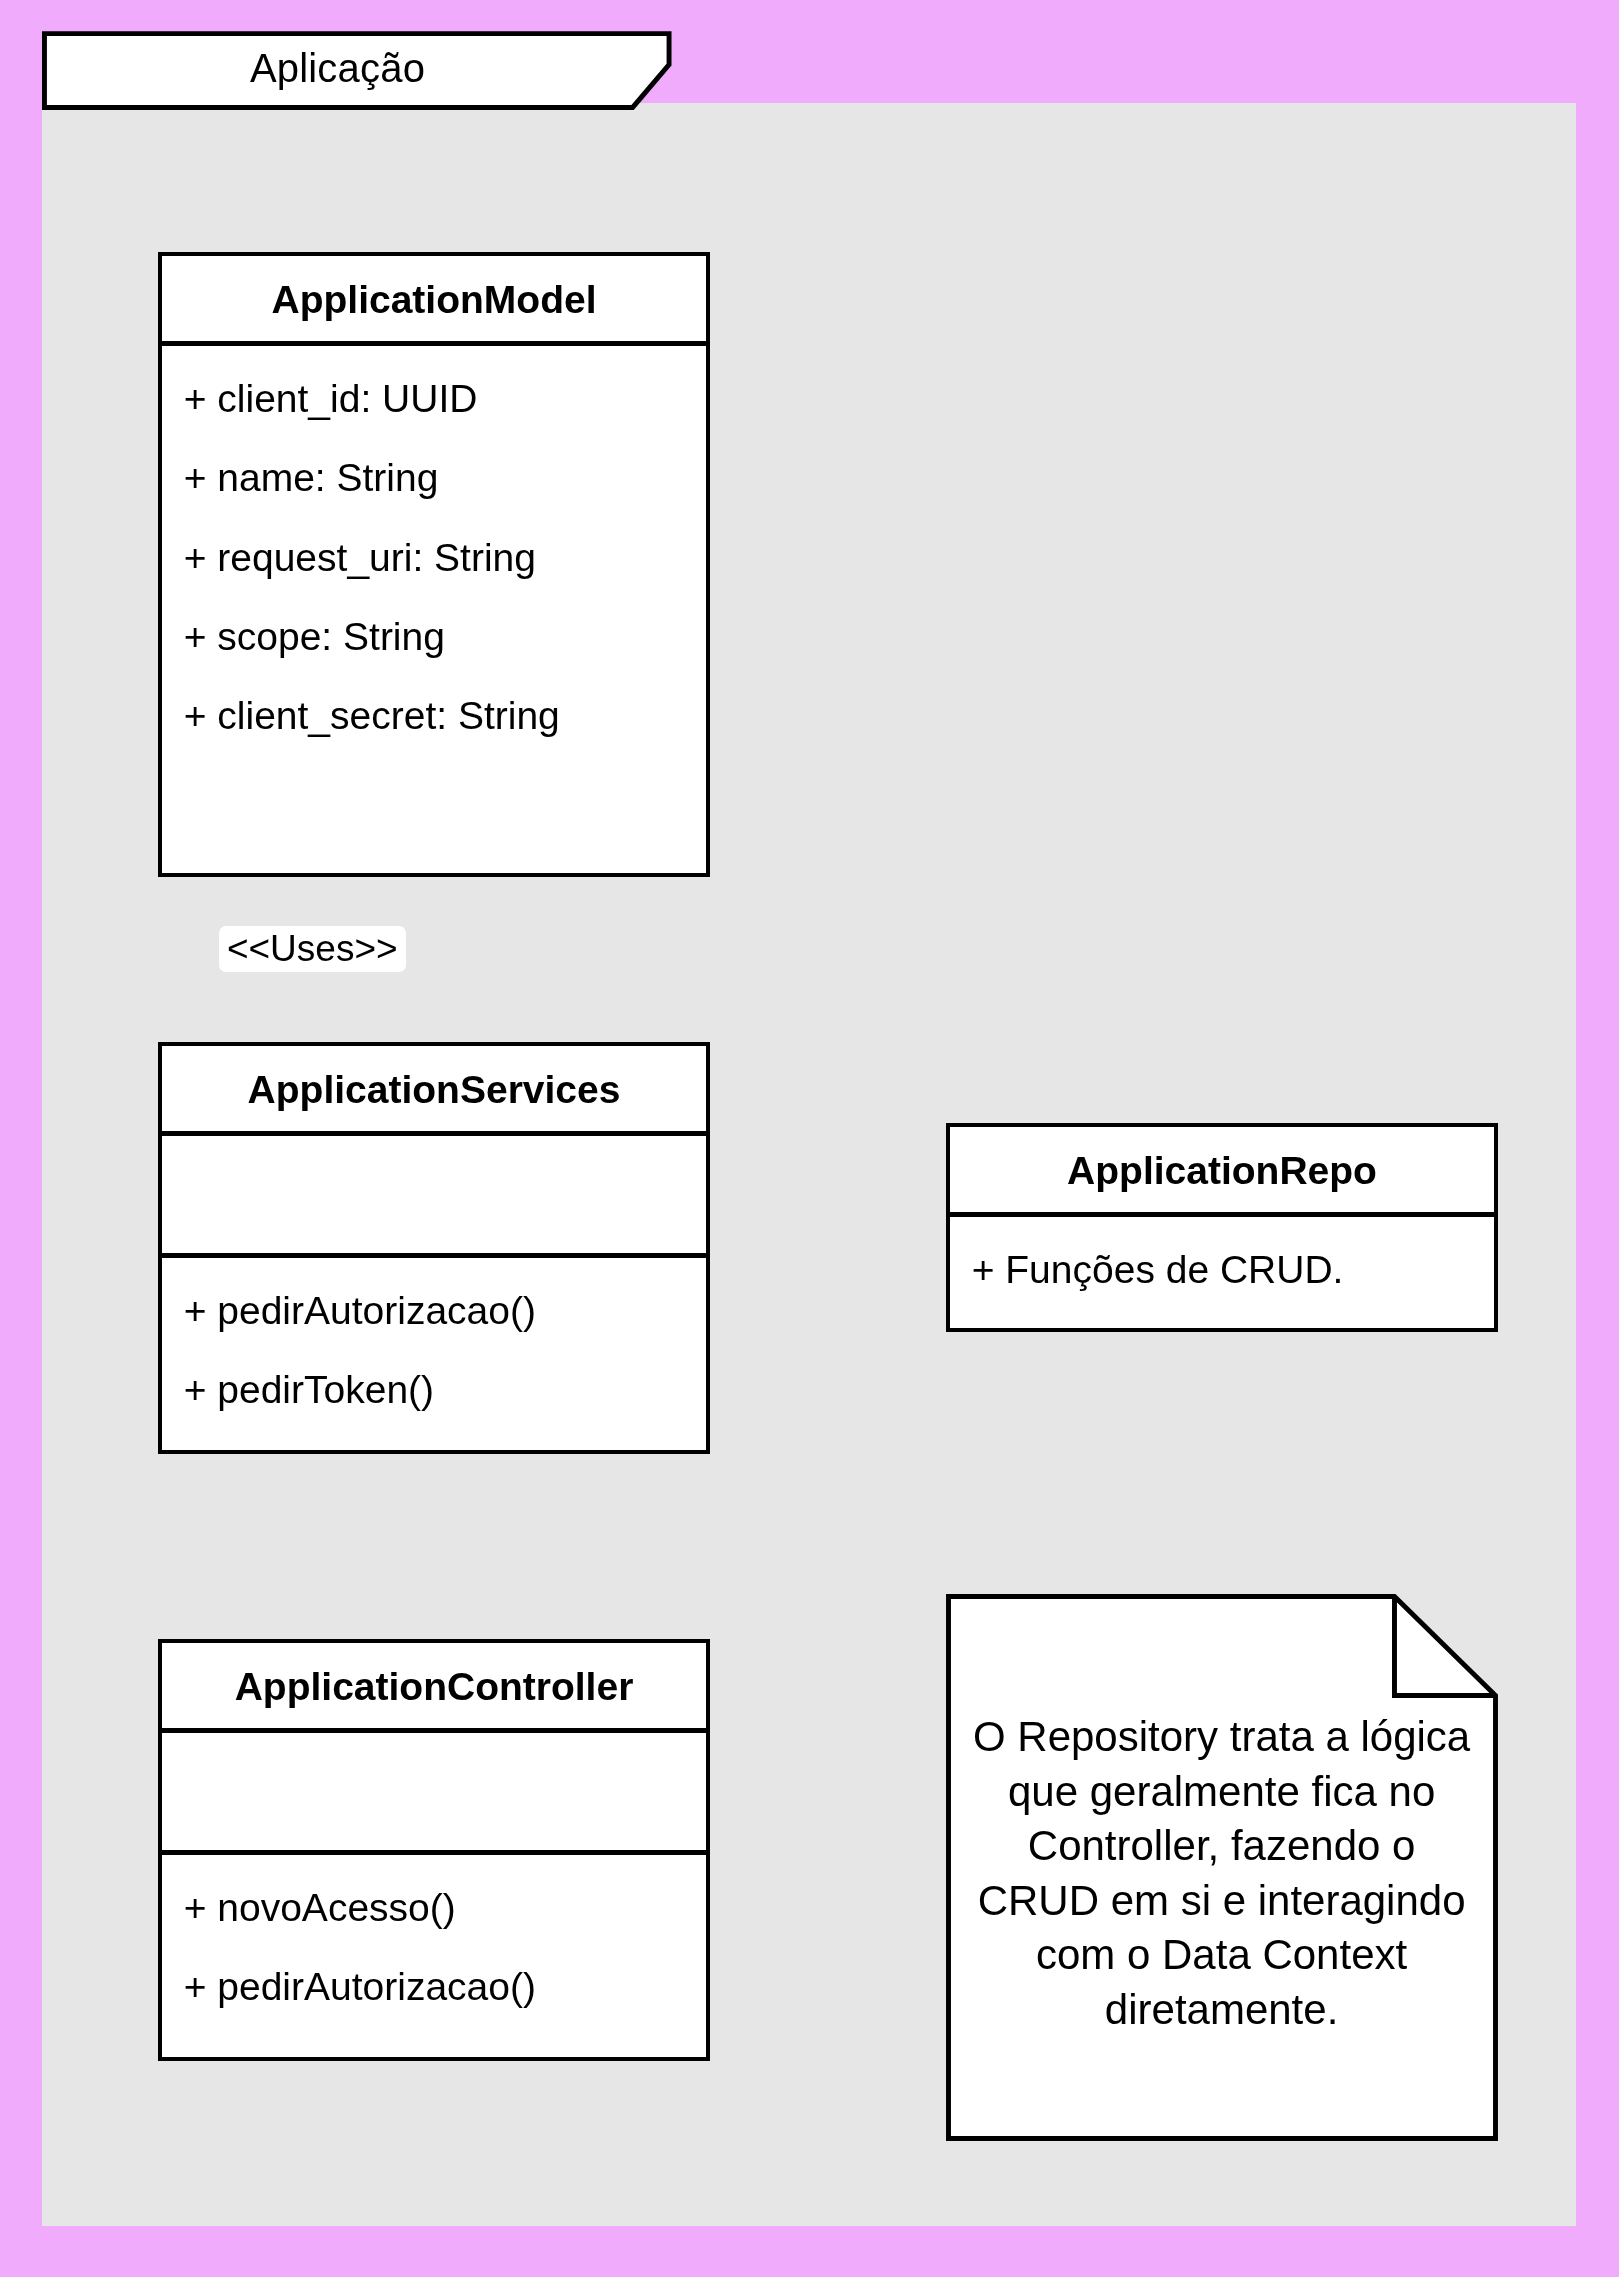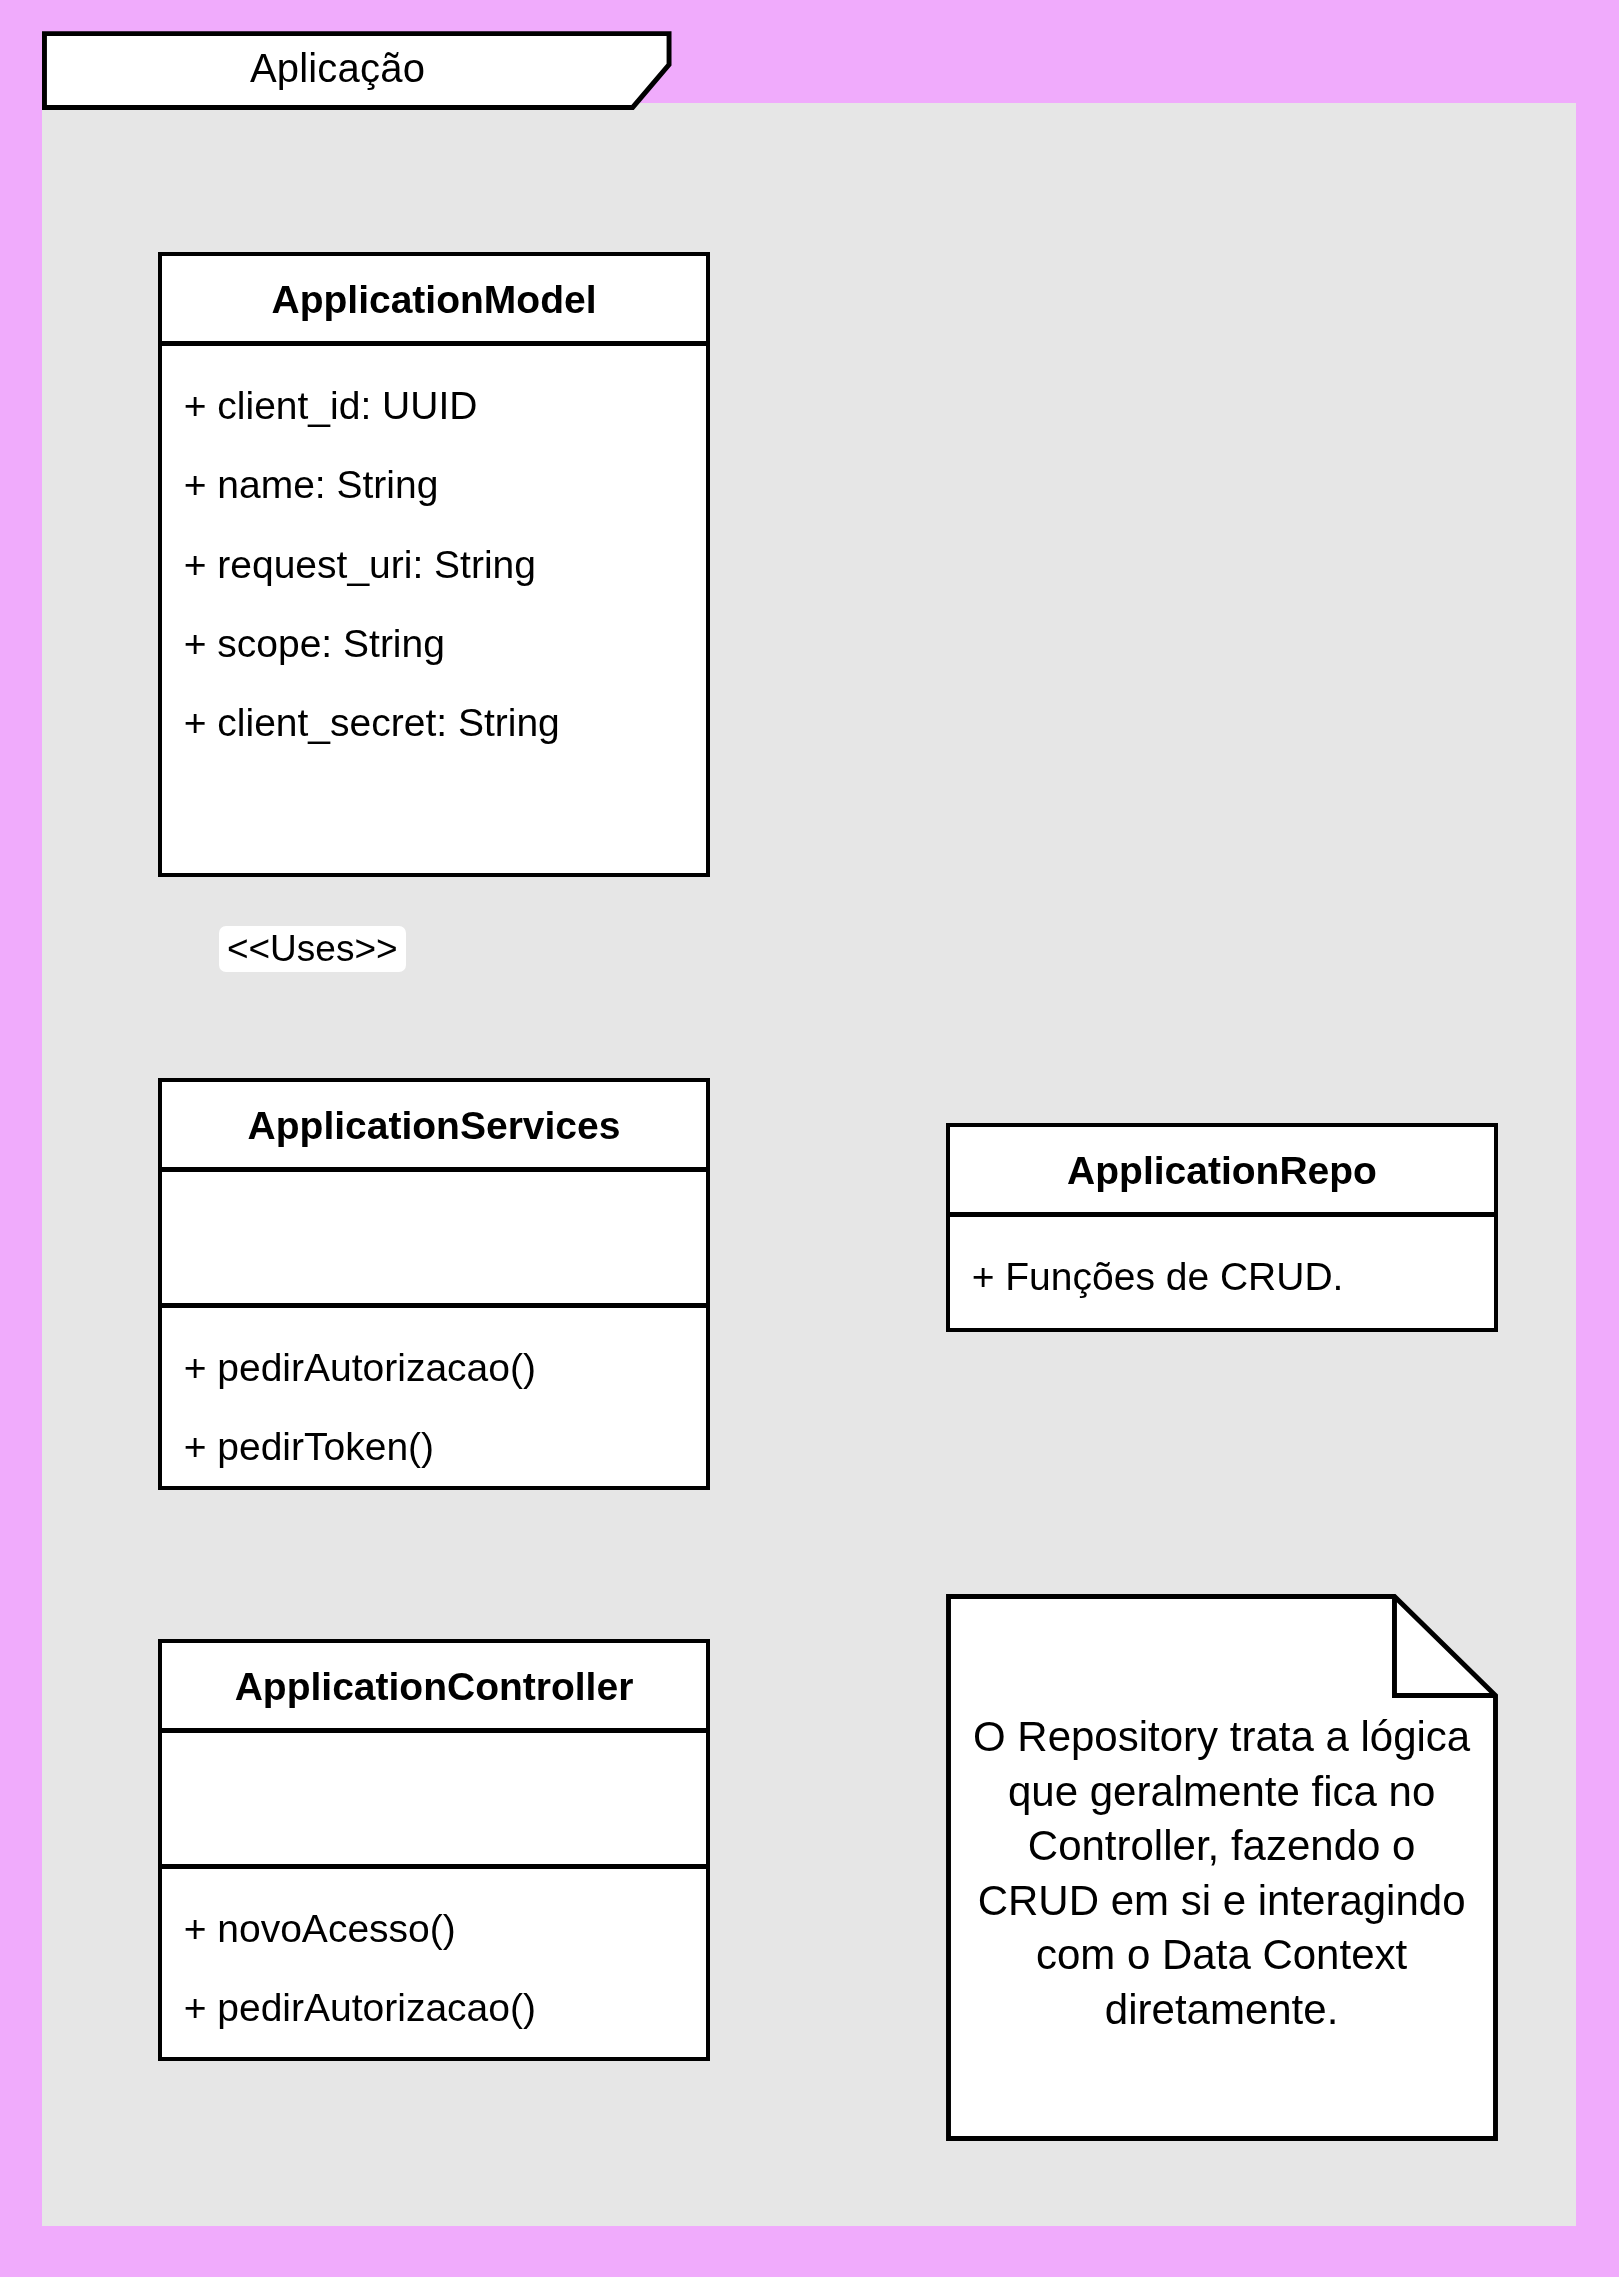--- a/index.html
+++ b/index.html
@@ -15,21 +15,21 @@
   #pkg-title{position:absolute;left:42px;top:30.5px;width:591px;height:75px;
              display:flex;align-items:center;justify-content:center;
              font-size:40px;color:#000;letter-spacing:0.2px;}
 
   
   .uml-class{position:absolute;background:#fff;border:4.9px solid #000;
              box-sizing:border-box;}
   .uml-name{text-align:center;font-weight:bold;font-size:39px;color:#000;
             padding:21.7px 7.9px 19.7px;border-radius:20px;}
   .uml-div{height:4.9px;background:#000;}
-  .uml-compart{padding:20px 0;}
+  .uml-compart{padding:13px 0;}
   .uml-row{font-size:39px;color:#000;padding:17.7px 0 17.7px 21.7px;
            white-space:nowrap;}
   .uml-compart.empty{height:91px;}
 
   
   #note{position:absolute;left:946px;top:1594px;width:552px;height:547px;}
   #note svg{position:absolute;left:0;top:0;}
   #note .note-text{position:absolute;left:25.6px;top:116px;width:500px;
                    text-align:center;font-size:42px;line-height:1.30;color:#000;}
 
@@ -60,21 +60,21 @@
     <div class="uml-div"></div>
     <div class="uml-compart">
       <div class="uml-row">+ client_id: UUID</div>
       <div class="uml-row">+ name: String</div>
       <div class="uml-row">+ request_uri: String</div>
       <div class="uml-row">+ scope: String</div>
       <div class="uml-row">+ client_secret: String</div>
     </div>
   </div>
 
-  <div class="uml-class" id="cls-services" style="left:158px;top:1042px;width:552px;height:412px;margin-top:36px;">
+  <div class="uml-class" id="cls-services" style="left:158px;top:1042px;width:552px;height:412px;">
     <div class="uml-name">ApplicationServices</div>
     <div class="uml-div"></div>
     <div class="uml-compart empty"></div>
     <div class="uml-div"></div>
     <div class="uml-compart">
       <div class="uml-row">+ pedirAutorizacao()</div>
       <div class="uml-row">+ pedirToken()</div>
     </div>
   </div>
 

